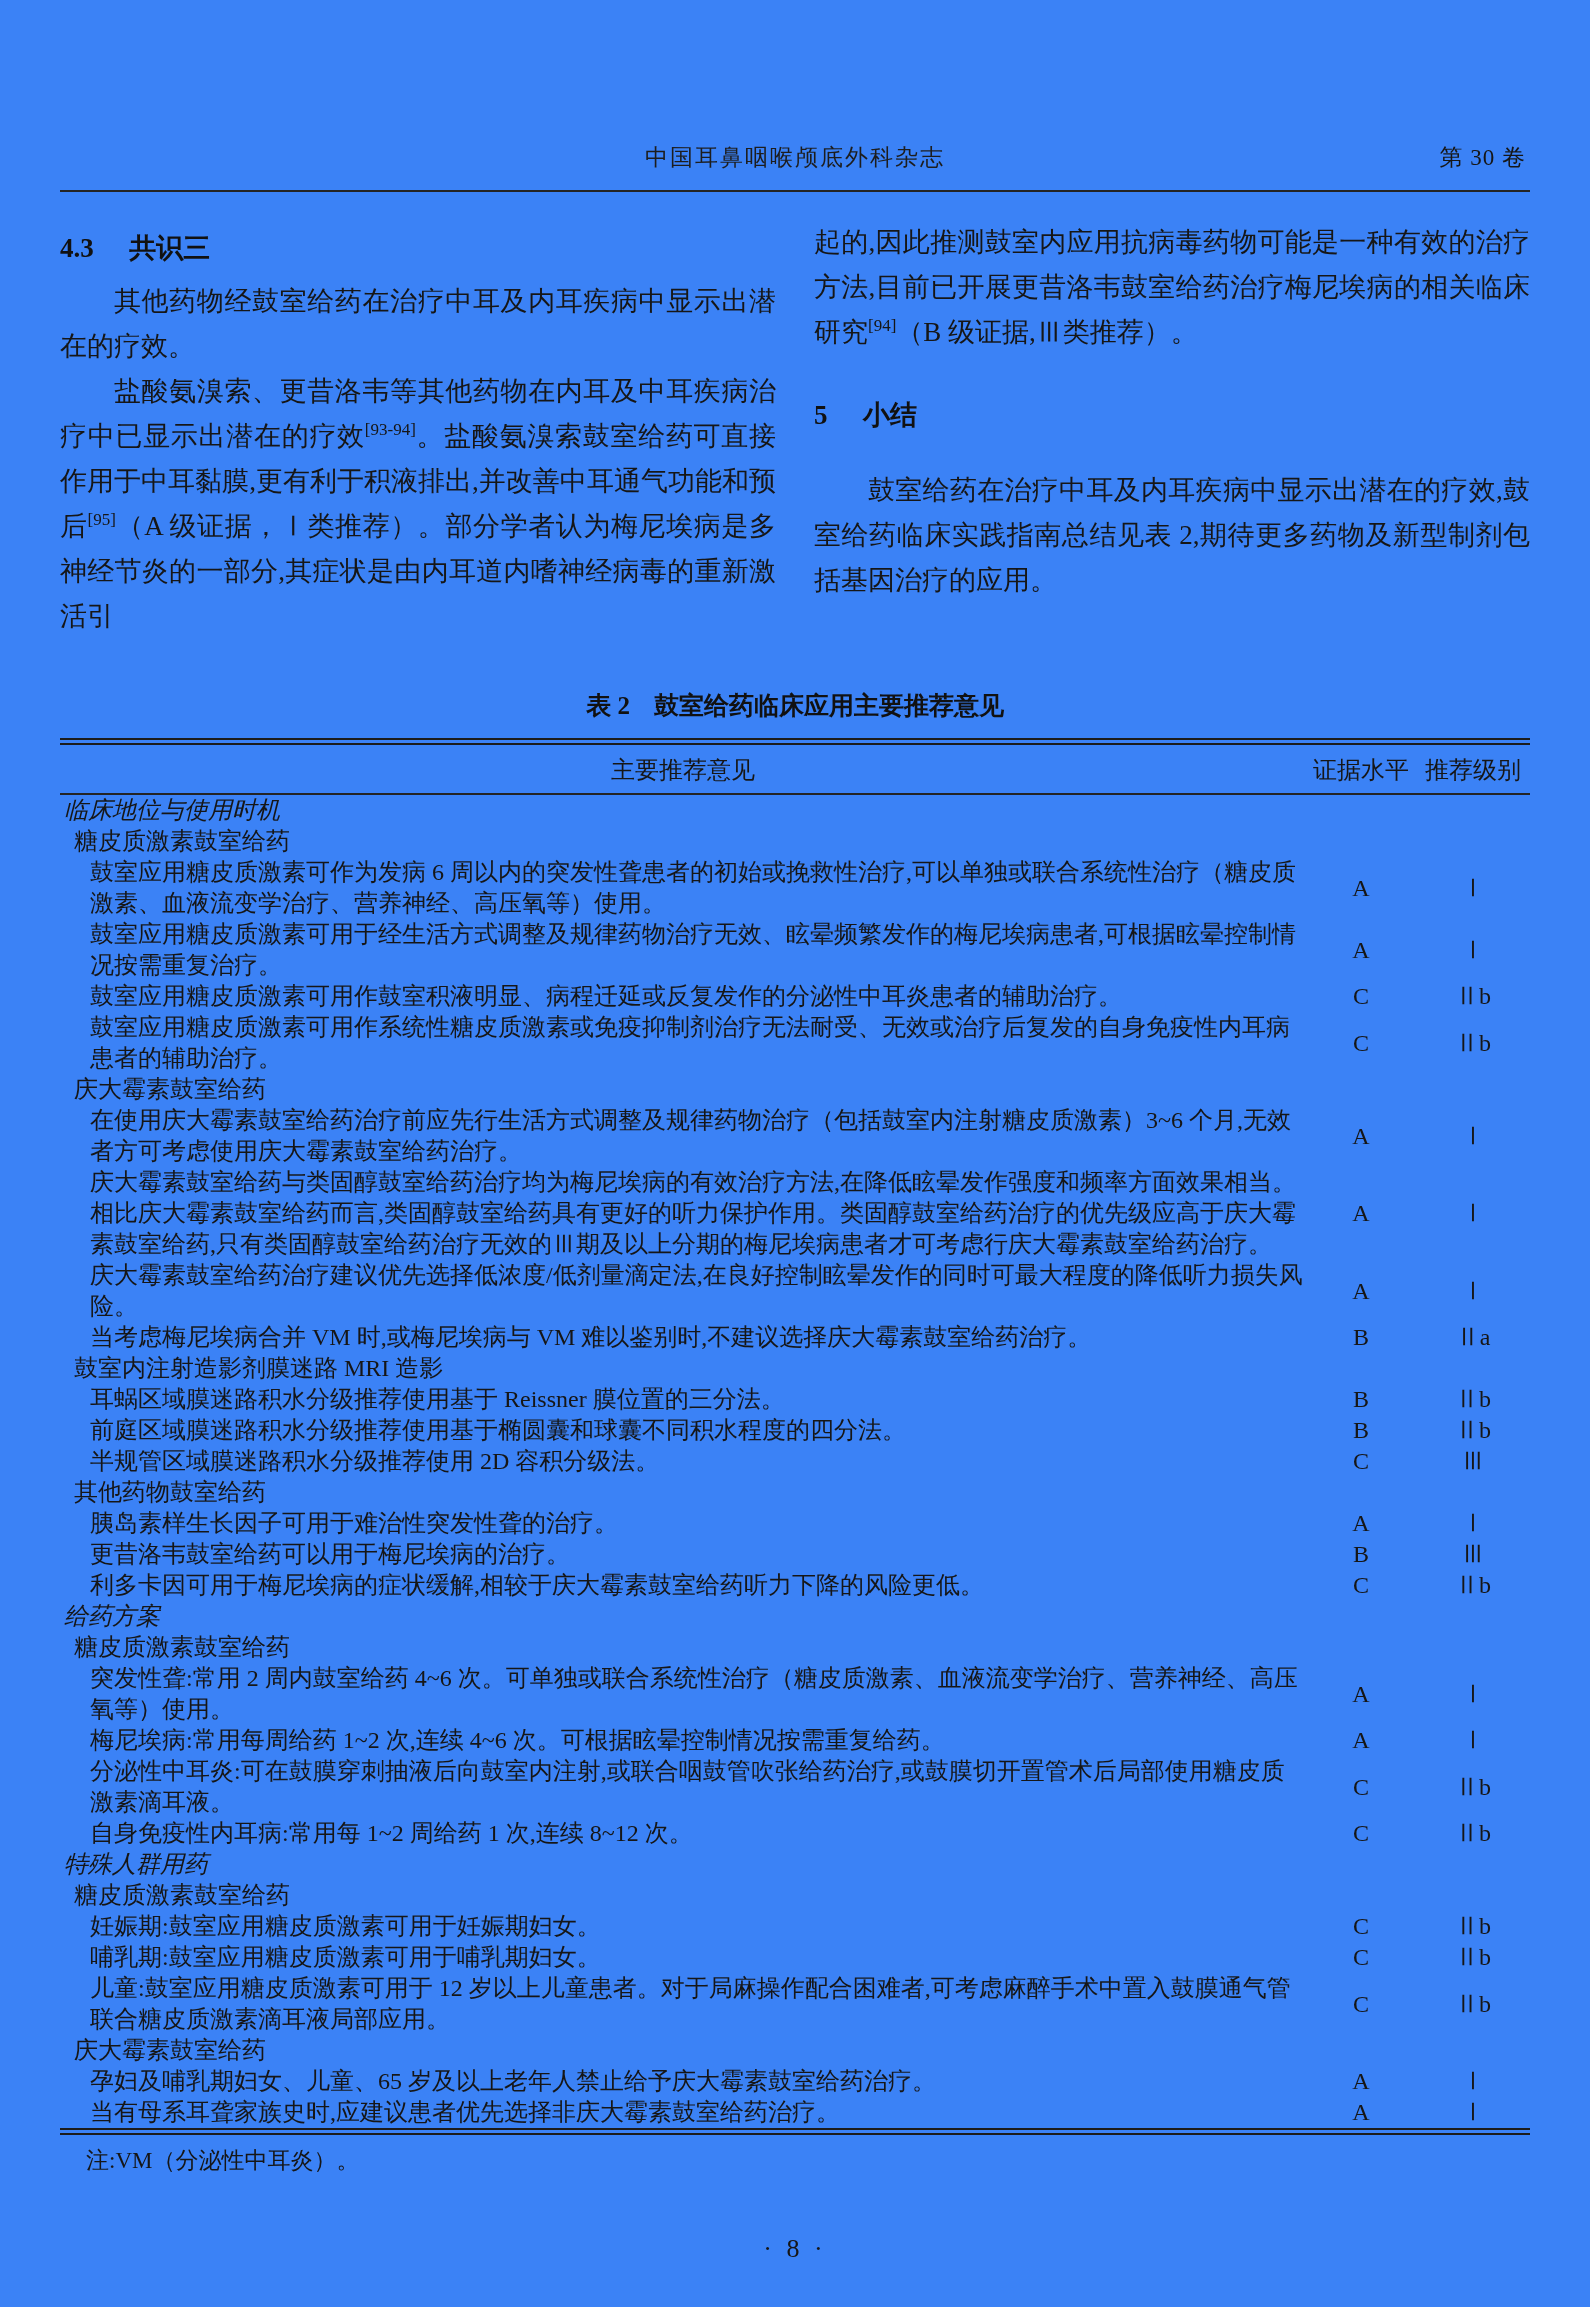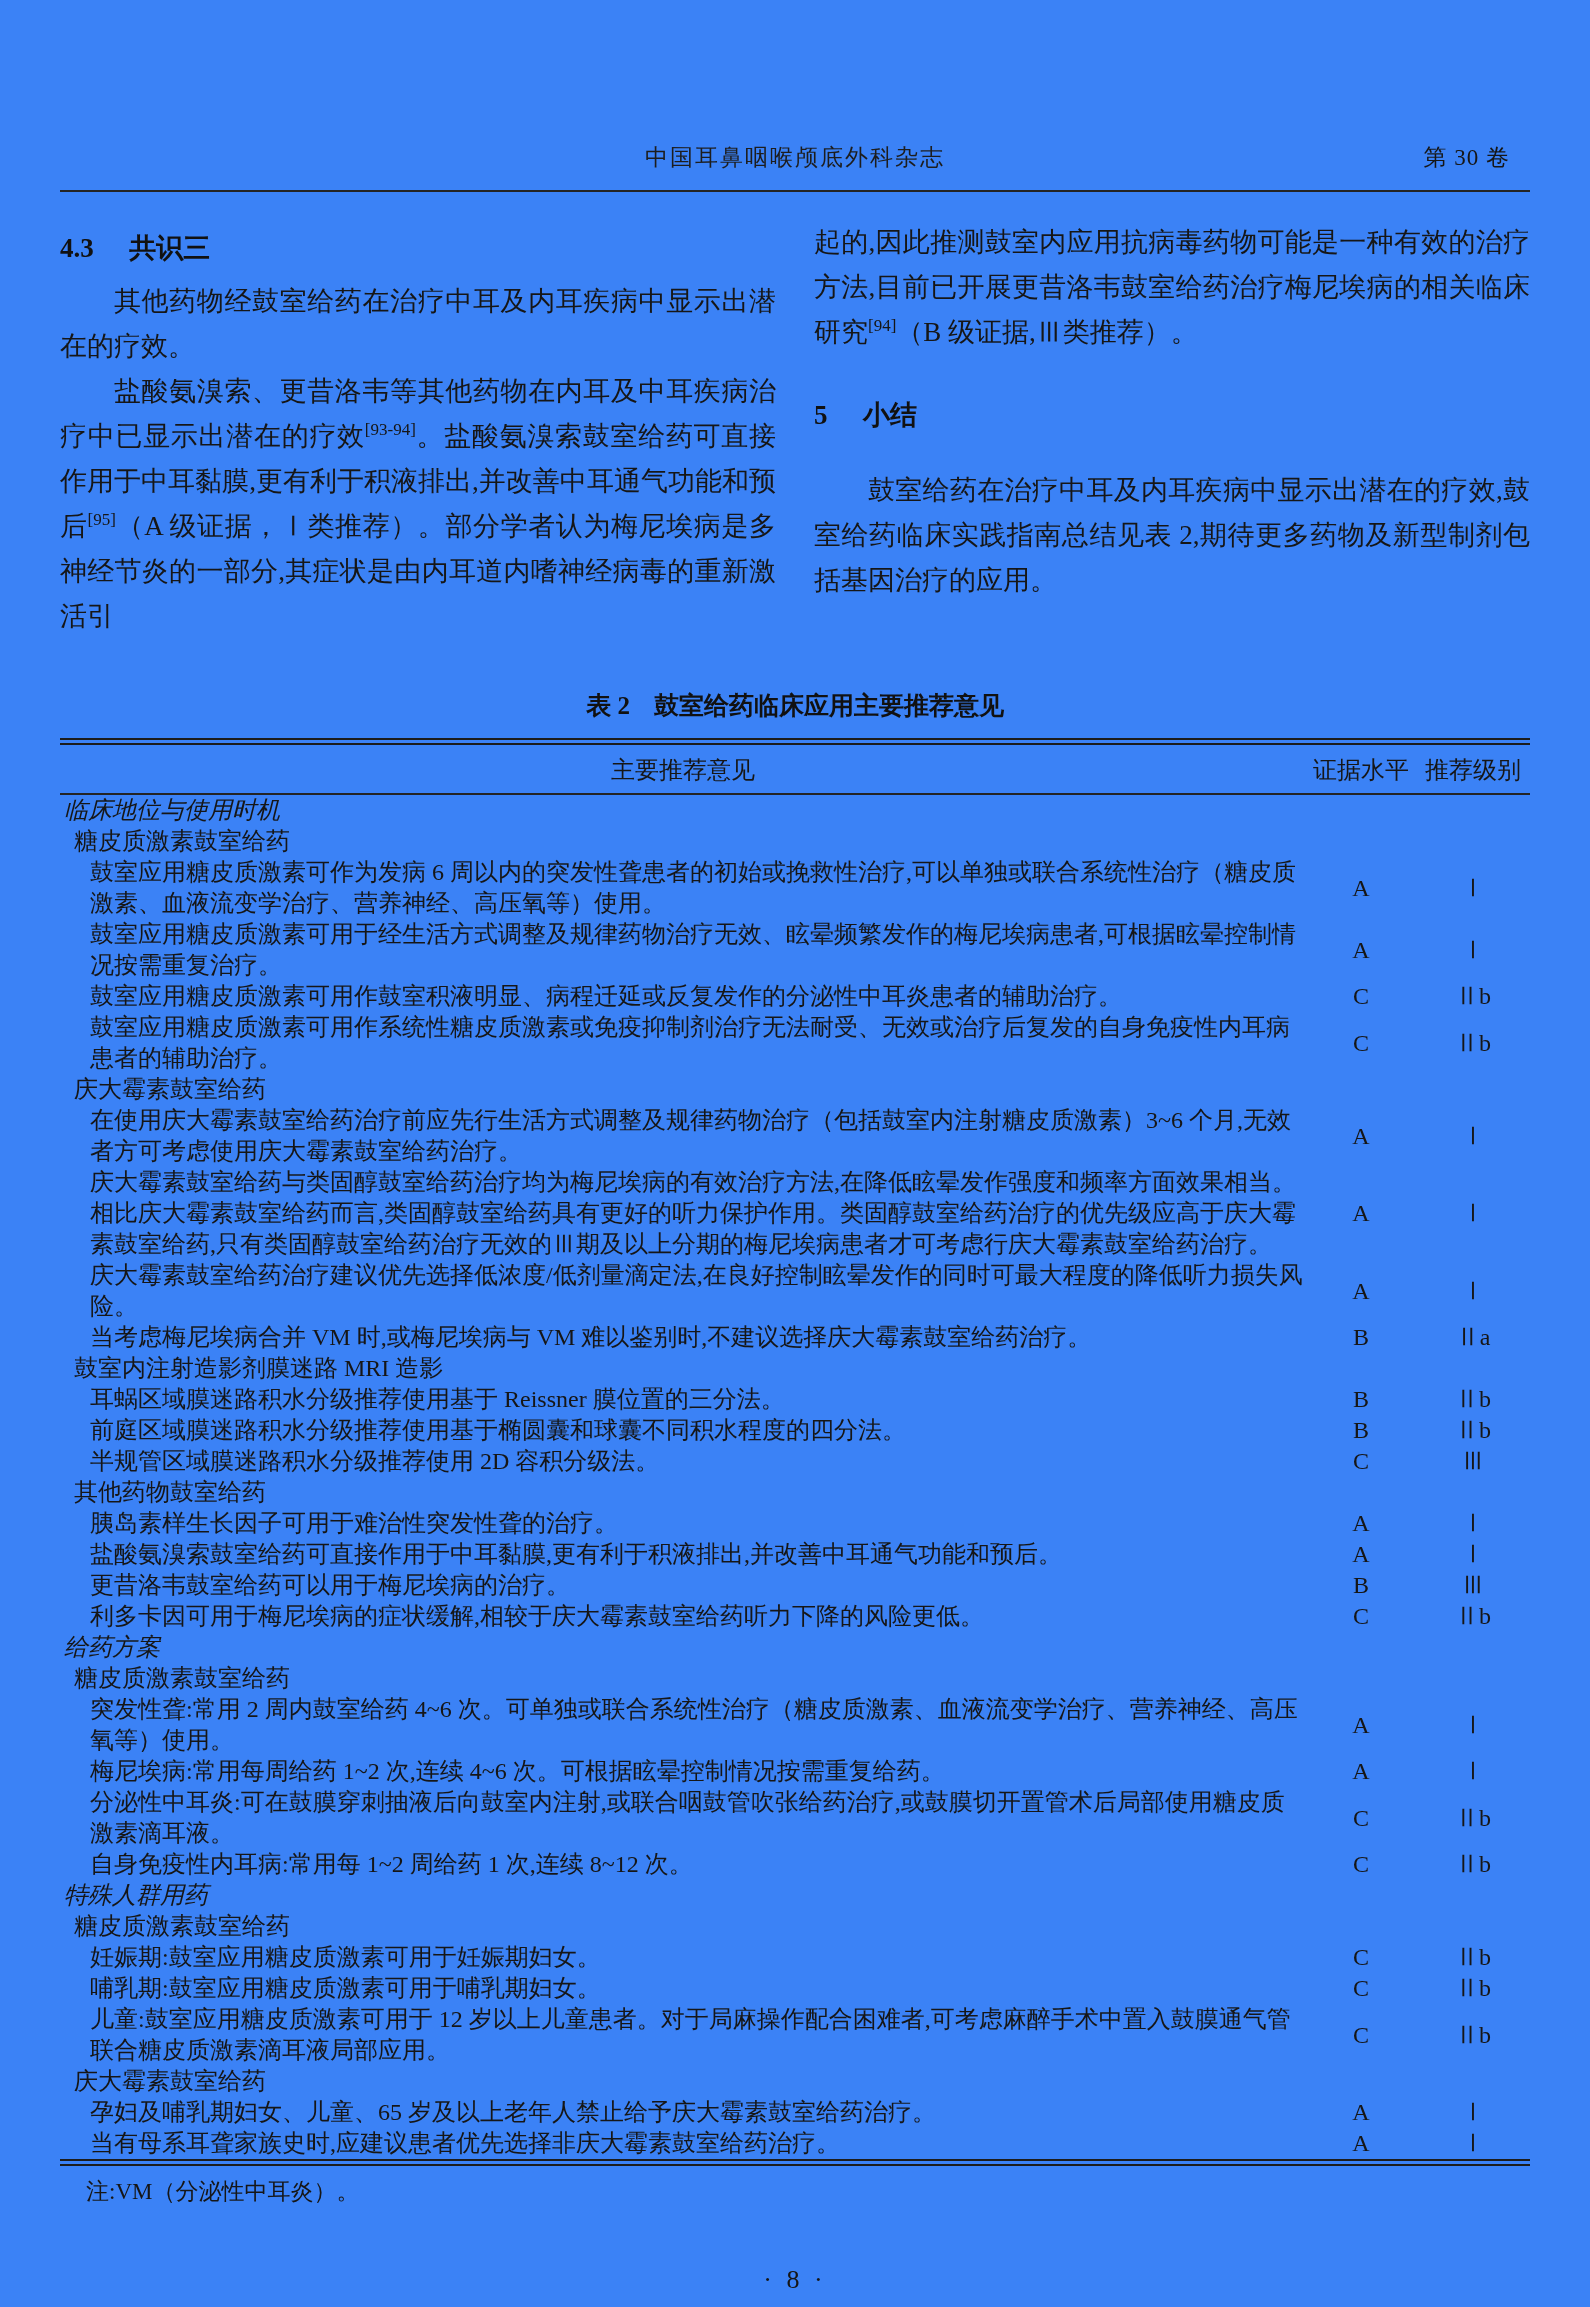--- a/index.html
+++ b/index.html
@@ -11,21 +11,21 @@
     background:#3b82f6;
     color:#161616;
     font-family:"Liberation Serif", serif;
     overflow:hidden;
   }
   
   .page-header{position:relative;margin-top:142px;height:34px;}
   .journal-title{
     text-align:center;font-size:23px;letter-spacing:2px;color:#1d1d1d;
   }
-  .volume{position:absolute;right:20px;top:0;font-size:23px;letter-spacing:1px;}
+  .volume{position:absolute;right:4px;top:0;font-size:23px;letter-spacing:1px;}
   .header-rule{border-top:2px solid #242424;margin-top:14px;}
 
   
   .columns{display:flex;gap:38px;margin-top:28px;}
   .col{flex:1 1 0;font-size:27px;line-height:45px;text-align:justify;}
   .sec-heading{
     margin:6px 0 8px 0;font-size:27px;font-weight:700;
     font-family:"Liberation Sans", sans-serif;color:#111;
   }
   .sec-heading .sec-num{font-family:"Liberation Serif", serif;margin-right:28px;}
@@ -191,25 +191,20 @@
             <td class="c-main ind1">其他药物鼓室给药</td>
             <td class="c-evidence"></td>
             <td class="c-grade"></td>
           </tr>
           <tr>
             <td class="c-main ind2">胰岛素样生长因子可用于难治性突发性聋的治疗。</td>
             <td class="c-evidence">A</td>
             <td class="c-grade">Ⅰ</td>
           </tr>
           <tr>
-            <td class="c-main ind2">盐酸氨溴索鼓室给药可直接作用于中耳黏膜,更有利于积液排出,并改善中耳通气功能和预后。</td>
-            <td class="c-evidence">A</td>
-            <td class="c-grade">Ⅰ</td>
-          </tr>
-          <tr>
             <td class="c-main ind2">更昔洛韦鼓室给药可以用于梅尼埃病的治疗。</td>
             <td class="c-evidence">B</td>
             <td class="c-grade">Ⅲ</td>
           </tr>
           <tr>
             <td class="c-main ind2">利多卡因可用于梅尼埃病的症状缓解,相较于庆大霉素鼓室给药听力下降的风险更低。</td>
             <td class="c-evidence">C</td>
             <td class="c-grade">Ⅱb</td>
           </tr>
           <tr>

